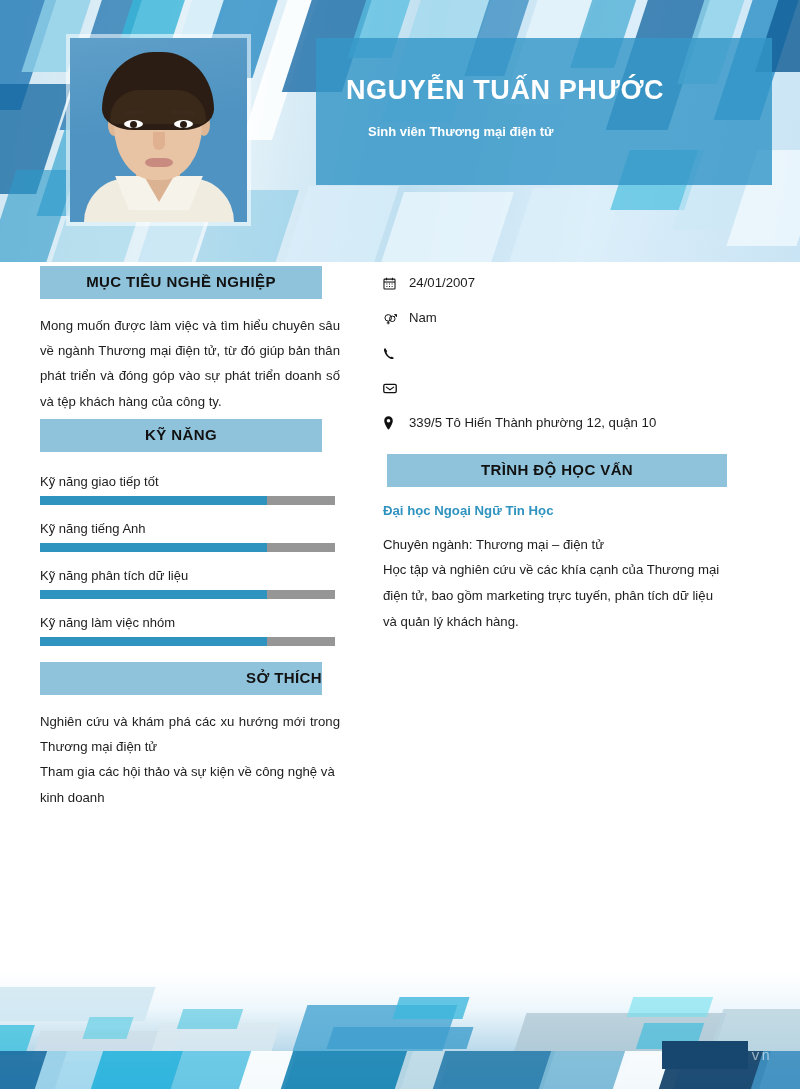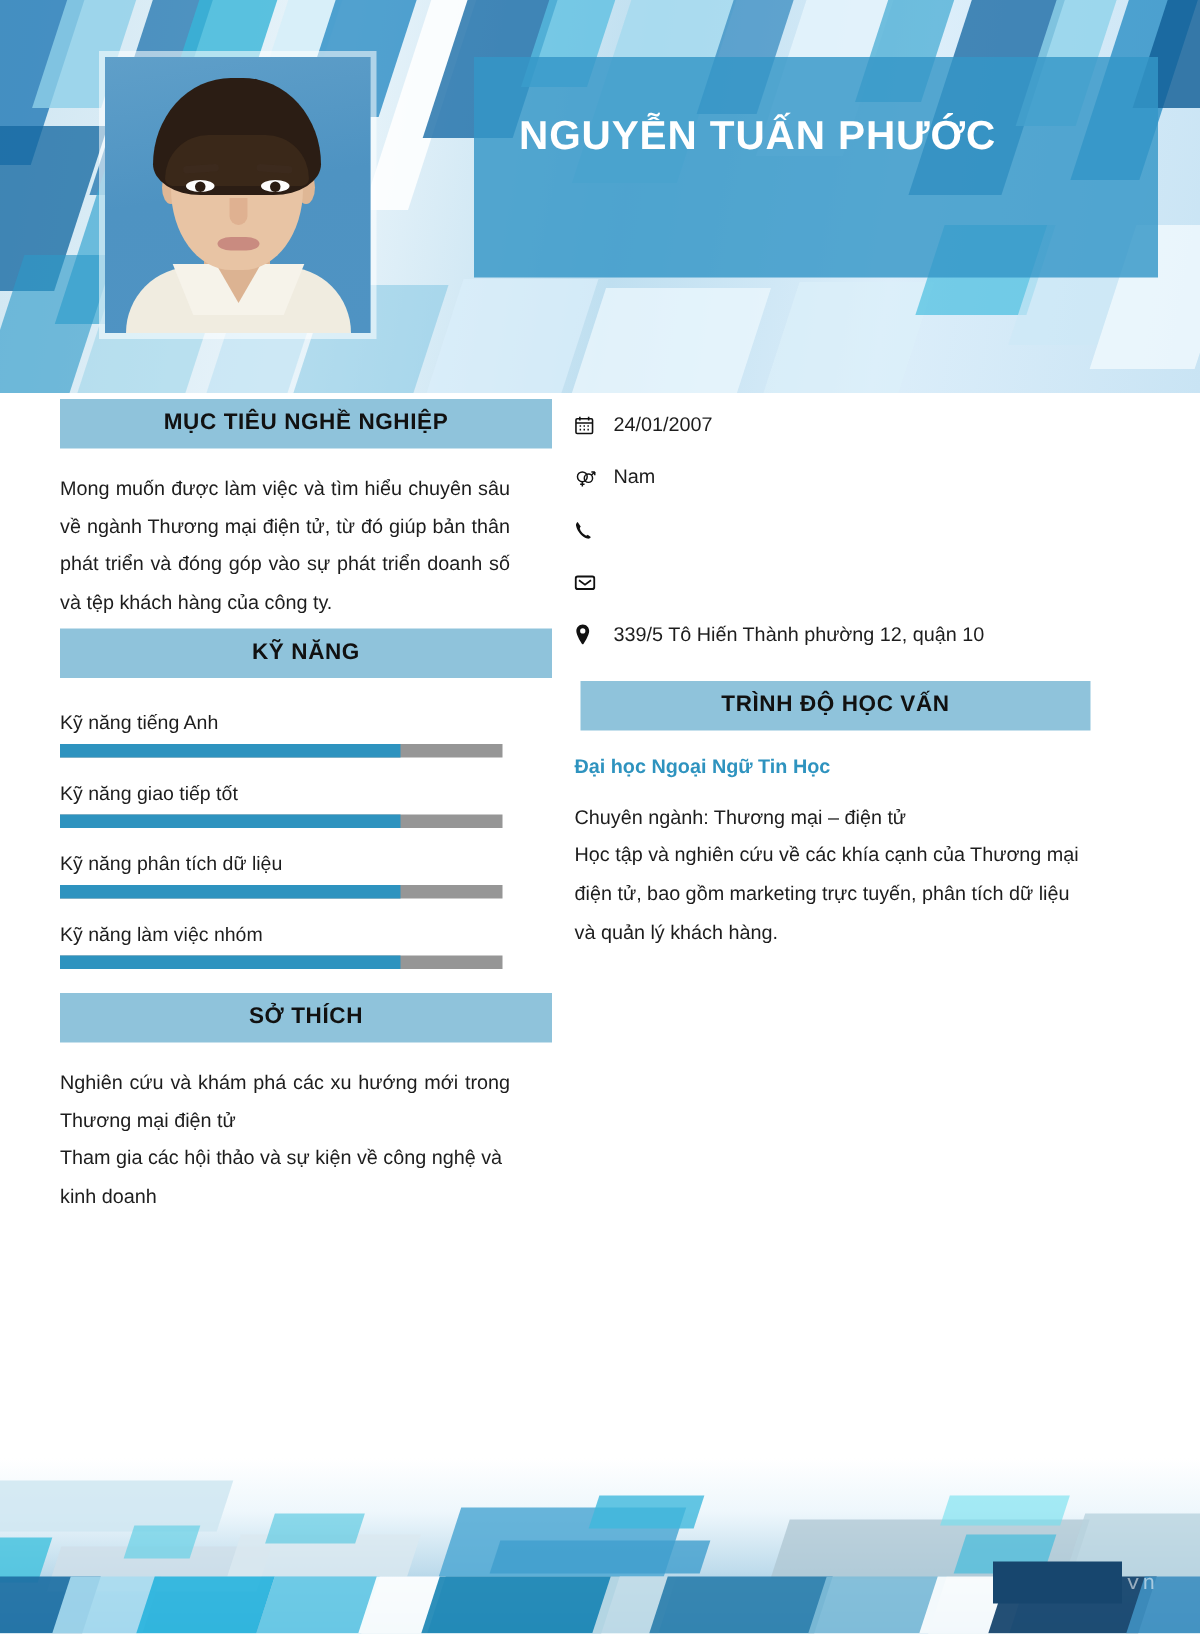--- a/index.html
+++ b/index.html
@@ -203,21 +203,21 @@
   .sec-head {
     background: #8fc3db;
     color: #111111;
     font-size: 15px;
     font-weight: bold;
     text-align: center;
     letter-spacing: 0.4px;
     padding: 8px 0 9px;
     line-height: 1.05;
   }
-  .sec-head.narrow { width: 328px; }
+  .sec-head.narrow { width: 282px; }
 
   .body-text {
     font-size: 13.2px;
     line-height: 1.92;
     color: #1d1d1d;
     text-align: justify;
     margin: 14px 0 0;
   }
   .body-text.left-align { text-align: left; }
 
@@ -377,58 +377,59 @@
   <div class="ph-brow-l"></div>
   <div class="ph-brow-r"></div>
   <div class="ph-eye-l"></div>
   <div class="ph-eye-r"></div>
   <div class="ph-nose"></div>
   <div class="ph-mouth"></div>
 </div>
 
 <div class="name-banner">
   <h1 class="name-title">NGUYỄN TUẤN PHƯỚC</h1>
+  <div class="name-subtitle">Sinh viên Thương mại điện tử</div>
 </div>
 
 <div class="content">
 
   <div class="col-left">
 
     <div class="sec-head narrow">MỤC TIÊU NGHỀ NGHIỆP</div>
     <p class="body-text">Mong muốn được làm việc và tìm hiểu chuyên sâu về ngành Thương mại điện tử, từ đó giúp bản thân phát triển và đóng góp vào sự phát triển doanh số và tệp khách hàng của công ty.</p>
 
     <div class="sec-head narrow" style="margin-top:5px;">KỸ NĂNG</div>
     <div class="skills">
+      <div class="skill">
+        <div class="skill-label">Kỹ năng giao tiếp tốt</div>
+        <div class="skill-track">
+          <div class="skill-fill" style="width: 77%;"></div>
+        </div>
+      </div>
       <div class="skill">
         <div class="skill-label">Kỹ năng tiếng Anh</div>
         <div class="skill-track">
           <div class="skill-fill" style="width: 77%;"></div>
         </div>
       </div>
       <div class="skill">
-        <div class="skill-label">Kỹ năng giao tiếp tốt</div>
-        <div class="skill-track">
-          <div class="skill-fill" style="width: 77%;"></div>
-        </div>
-      </div>
-      <div class="skill">
         <div class="skill-label">Kỹ năng phân tích dữ liệu</div>
         <div class="skill-track">
           <div class="skill-fill" style="width: 77%;"></div>
         </div>
       </div>
       <div class="skill">
         <div class="skill-label">Kỹ năng làm việc nhóm</div>
         <div class="skill-track">
           <div class="skill-fill" style="width: 77%;"></div>
         </div>
       </div>
     </div>
 
-    <div class="sec-head narrow" style="margin-top:10px;">SỞ THÍCH</div>
+    <div class="sec-head narrow" style="margin-top:10px;text-align:right;">SỞ THÍCH</div>
     <p class="body-text">Nghiên cứu và khám phá các xu hướng mới trong Thương mại điện tử</p>
     <p class="body-text left-align" style="margin-top:0;">Tham gia các hội thảo và sự kiện về công nghệ và kinh doanh</p>
   </div>
 
   <div class="col-right">
 
     <div class="contact-list">
 
       <div class="contact-row">
         <span class="contact-icon">

